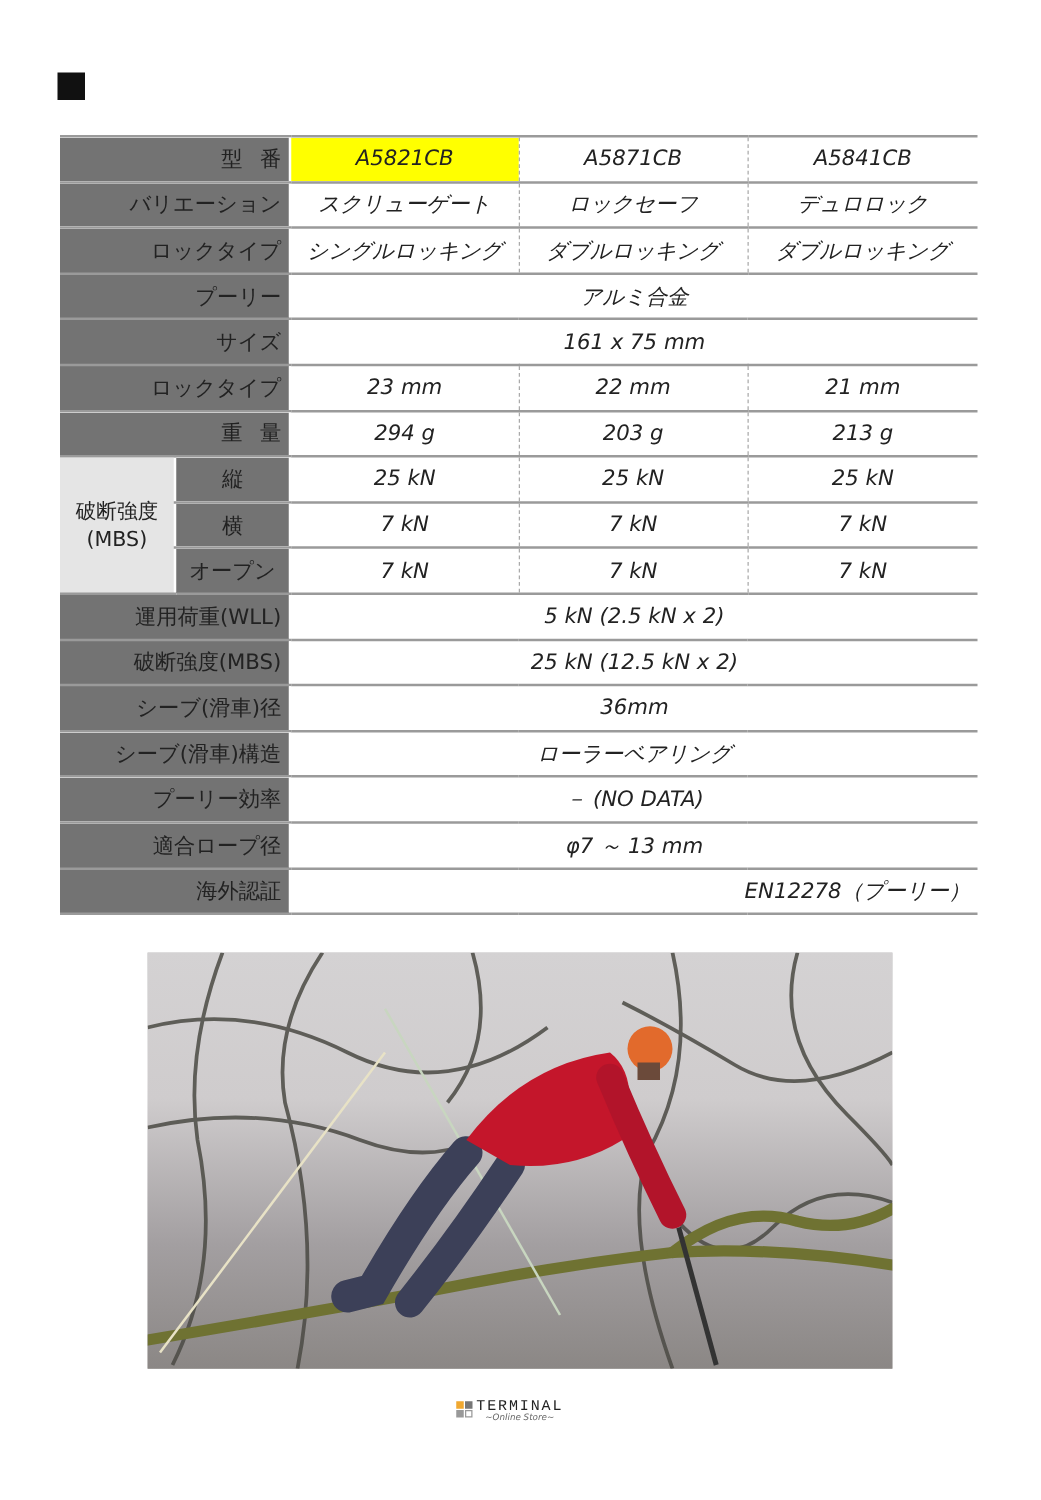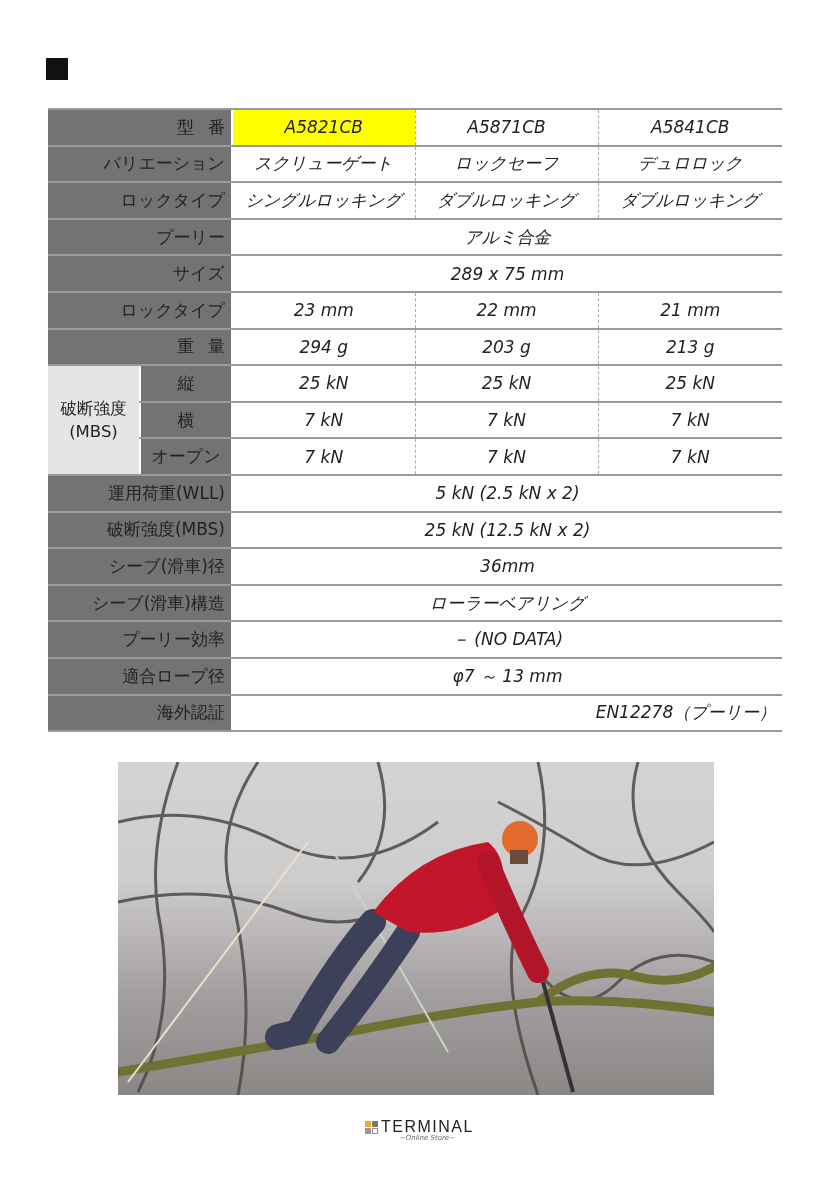--- a/index.html
+++ b/index.html
@@ -21,21 +21,21 @@
   td.hl { background:#ffff00; }
   td.left { text-align:right; }
   .spaced { letter-spacing:14px; margin-right:-14px; }
 
   .photo { position:absolute; left:118px; top:762px; width:596px; height:333px; overflow:hidden;
            background:linear-gradient(180deg,#bfbfbf 0%,#d9d7d8 30%,#a9a6a8 60%,#8f8c8a 100%); }
   .logo { position:absolute; left:365px; top:1119px; display:flex; align-items:flex-start; }
   .logo .mark { display:grid; grid-template-columns:6px 6px; grid-template-rows:6px 6px; gap:1px; margin-right:3px; margin-top:2px; }
   .logo .mark span { display:block; }
   .logo .txt { display:flex; flex-direction:column; line-height:1; }
-  .logo .t1 { font-size:16px; letter-spacing:1.5px; color:#222; font-family:Liberation Sans, sans-serif; }
+  .logo .t1 { font-size:12px; letter-spacing:1.5px; color:#222; font-family:Liberation Mono, monospace; }
   .logo .t2 { font-size:7px; color:#666; text-align:center;font-style:italic; }
 </style>
 </head>
 <body>
 
 <div class="title">
   <span class="sq"></span>
 </div>
 
 <table class="spec">
@@ -64,21 +64,21 @@
     <td class="val">シングルロッキング</td>
     <td class="val dot">ダブルロッキング</td>
     <td class="val dot">ダブルロッキング</td>
   </tr>
   <tr>
     <td class="lbl" colspan="2">プーリー</td>
     <td class="val" colspan="3">アルミ合金</td>
   </tr>
   <tr>
     <td class="lbl" colspan="2">サイズ</td>
-    <td class="val" colspan="3">289 x 75 mm</td>
+    <td class="val" colspan="3">161 x 75 mm</td>
   </tr>
   <tr>
     <td class="lbl" colspan="2">ロックタイプ</td>
     <td class="val">23 mm</td>
     <td class="val dot">22 mm</td>
     <td class="val dot">21 mm</td>
   </tr>
   <tr>
     <td class="lbl" colspan="2"><span class="spaced">重量</span></td>
     <td class="val">294 g</td>

